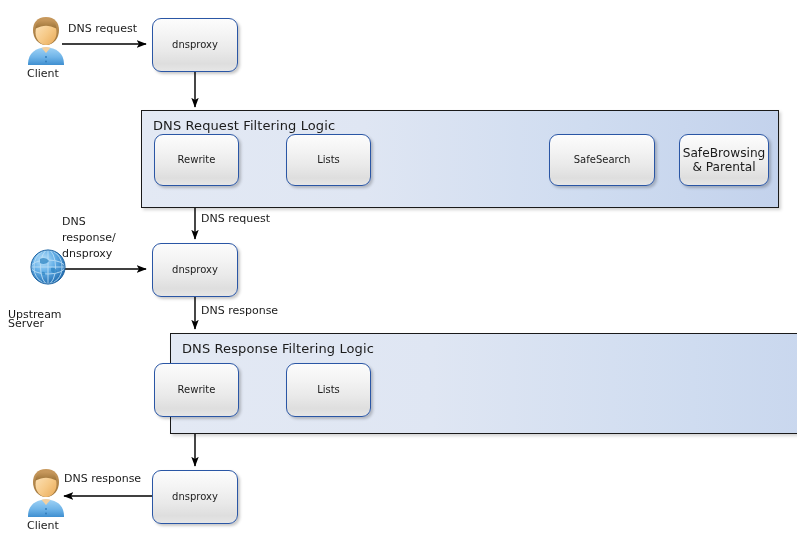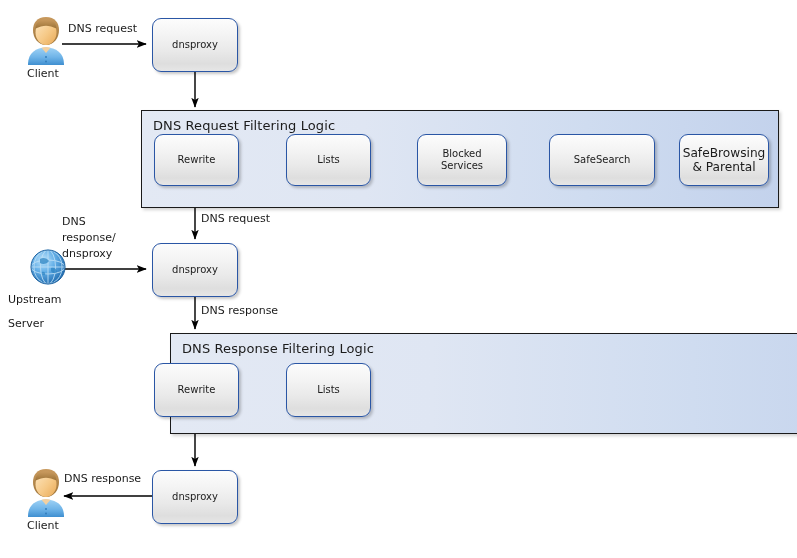--- a/index.html
+++ b/index.html
@@ -164,21 +164,21 @@
         <line x1="24" y1="7" x2="24" y2="41"></line>
       </g>
       <g fill="#2f86c4" opacity="0.75">
         <path d="M16,16 C19,14 23,15 25,18 C23,21 19,22 16,20 Z"></path>
         <path d="M27,25 C30,24 33,26 33,29 C31,31 28,30 27,28 Z"></path>
         <path d="M18,29 C20,28 22,30 21,32 C19,33 17,31 18,29 Z"></path>
       </g>
       <circle cx="24" cy="24" r="17" fill="none" stroke="#1a5f9e" stroke-width="1"></circle>
     </svg>
   </div>
-  <div class="label center" style="left:8px; top:294px; width:80px;">Upstream</div>
+  <div class="label center" style="left:8px; top:309px; width:80px;">Upstream</div>
   <div class="label center" style="left:8px; top:318px; width:80px;">Server</div>
 
   <div class="icon" style="left:20px; top:466px; width:52px; height:52px;">
     <svg width="52" height="52" viewBox="0 0 52 52" xmlns="http://www.w3.org/2000/svg">
       <path d="M26,3 C35,3 39,9 39,16 C39,24 34,31 26,31 C18,31 13,24 13,16 C13,9 17,3 26,3 Z" fill="url(#hairG)"></path>
       <ellipse cx="26" cy="18.5" rx="10.5" ry="12.5" fill="url(#faceG)"></ellipse>
       <path d="M26,5.5 C33,5.5 36.5,9.5 36.5,14.5 C33,13 29,11.8 26,11.8 C23,11.8 19,13 15.5,14.5 C15.5,9.5 19,5.5 26,5.5 Z" fill="url(#hairG)"></path>
       <path d="M8,50 C8,39 16,33.5 26,33.5 C36,33.5 44,39 44,50 L44,51 L8,51 Z" fill="url(#shirtG)"></path>
       <path d="M21.5,33.8 L26,39 L30.5,33.8 C29,33.3 27.5,33.1 26,33.1 C24.5,33.1 23,33.3 21.5,33.8 Z" fill="#f3d0a0"></path>
       <circle cx="26" cy="43" r="0.9" fill="#2f7ab8"></circle>
@@ -202,24 +202,20 @@
   <div class="panel" style="left:141px; top:110px; width:638px; height:98px;">
     <div class="panel-title">DNS Request Filtering Logic</div>
   </div>
 
   <div class="node" style="left:154px; top:134px; width:85px; height:52px;">
     <span>Rewrite</span>
   </div>
   <div class="node" style="left:286px; top:134px; width:85px; height:52px;">
     <span>Lists</span>
   </div>
-  <div class="node" style="left:417px; top:134px; width:90px; height:52px; flex-direction:column;">
-    <span>Blocked</span>
-    <span>Services</span>
-  </div>
   <div class="node" style="left:549px; top:134px; width:106px; height:52px;">
     <span>SafeSearch</span>
   </div>
   <div class="node" style="left:679px; top:134px; width:90px; height:52px; flex-direction:column; font-size:12.2px;border-radius:9px;">
     <span>SafeBrowsing</span>
     <span>&amp; Parental</span>
   </div>
 
   <div class="panel" style="left:141px; top:333px; width:747px; height:101px;margin-left:29px;">
     <div class="panel-title">DNS Response Filtering Logic</div>

